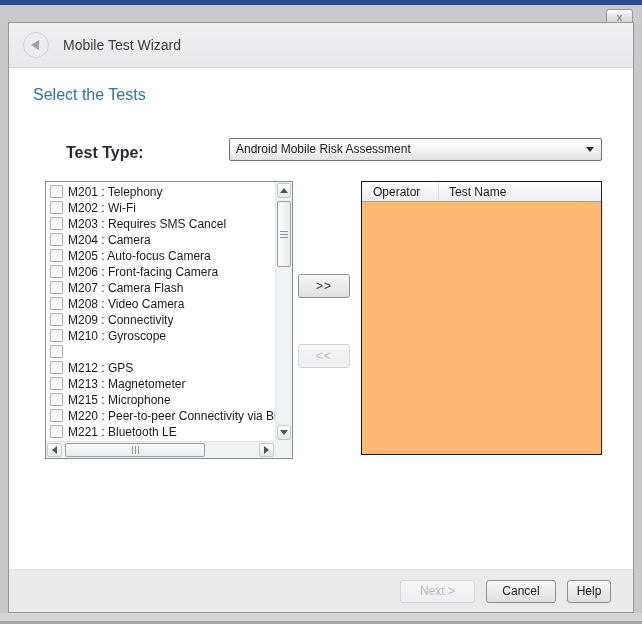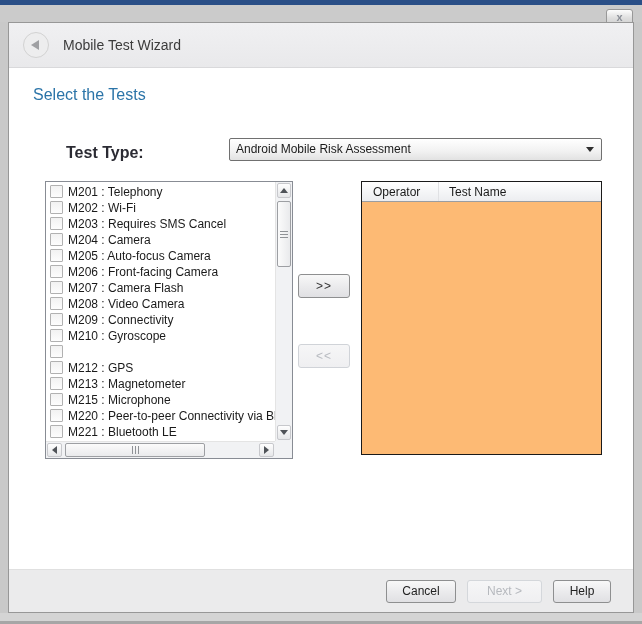--- a/index.html
+++ b/index.html
@@ -129,21 +129,21 @@
     display:flex; align-items:center; justify-content:flex-end; gap:11px; padding-right:22px;
   }
   .f-btn {
     height:23px; border:1px solid #8e8f90; border-radius:3px;
     background:linear-gradient(#f8f8f8,#eaeaec 55%,#e0e0e3);
     font-size:12px; color:#222; text-align:center; line-height:21px;
     font-family:"Liberation Sans", sans-serif;
   }
   .btn-next { width:75px; border-color:#d4d7db; color:#b6b9be; background:linear-gradient(#f6f6f7,#efeff1); }
   .btn-cancel { width:70px; }
-  .btn-help { width:58px; }
+  .btn-help { width:44px; }
 </style>
 </head>
 <body>
 
 <div class="top-strip"></div>
 <div class="titlebar">
   <div class="close-btn">x</div>
 </div>
 
 <div class="dialog">
@@ -259,20 +259,20 @@
   <div class="xfer-btn xfer-remove">&lt;&lt;</div>
 
   <div class="sel-table">
     <div class="sel-head">
       <div class="col-op">Operator</div>
       <div class="col-tn">Test Name</div>
     </div>
   </div>
 
   <div class="footer">
+    <button class="f-btn btn-next">Next &gt;</button>
     <button class="f-btn btn-cancel">Cancel</button>
-    <button class="f-btn btn-next">Next &gt;</button>
     <button class="f-btn btn-help">Help</button>
   </div>
 
 </div>
 
 <div class="bottom-frame"></div>
 
 </body></html>

